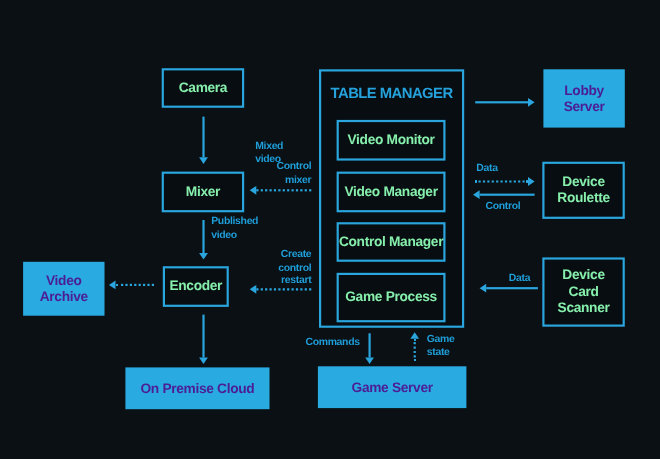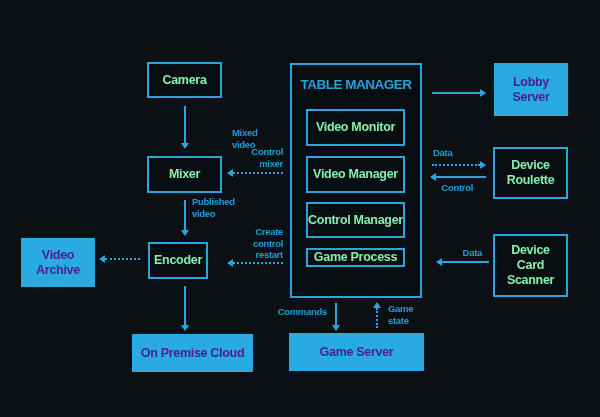--- a/index.html
+++ b/index.html
@@ -59,28 +59,28 @@
 </head>
 <body>
 
 <div class="stage">
 
   <div class="node outlined" style="left:147px; top:62px; width:75px; height:36px;">Camera</div>
   <div class="node outlined" style="left:147px; top:156px; width:75px; height:37px;">Mixer</div>
   <div class="node outlined" style="left:148px; top:242px; width:60px; height:37px;">Encoder</div>
   <div class="node filled" style="left:21px; top:238px; width:74px; height:49px;">Video
 Archive</div>
-  <div class="node filled" style="left:132px; top:334px; width:121px; height:38px;">On Premise Cloud</div>
+  <div class="node filled" style="left:114px; top:334px; width:131px; height:38px;">On Premise Cloud</div>
 
   <div class="tm-frame" style="left:290px; top:63px; width:132px; height:235px;"></div>
   <div class="tm-title" style="left:290px; top:77px; width:132px;">TABLE MANAGER</div>
   <div class="node outlined" style="left:306px; top:156px; width:99px; height:37px;">Video Manager</div>
   <div class="node outlined" style="left:306px; top:109px; width:99px; height:37px;">Video Monitor</div>
   <div class="node outlined" style="left:306px; top:202px; width:99px; height:36px;">Control Manager</div>
-  <div class="node outlined" style="left:306px; top:248px; width:99px; height:19px;">Game Process</div>
+  <div class="node outlined" style="left:306px; top:248px; width:99px; height:45px;">Game Process</div>
 
   <div class="node filled" style="left:289px; top:333px; width:135px; height:38px;">Game Server</div>
   <div class="node filled" style="left:494px; top:63px; width:74px; height:53px;">Lobby
 Server</div>
   <div class="node outlined" style="left:493px; top:147px; width:75px; height:52px;">Device
 Roulette</div>
   <div class="node outlined" style="left:493px; top:234px; width:75px; height:63px;">Device
 Card
 Scanner</div>
 

